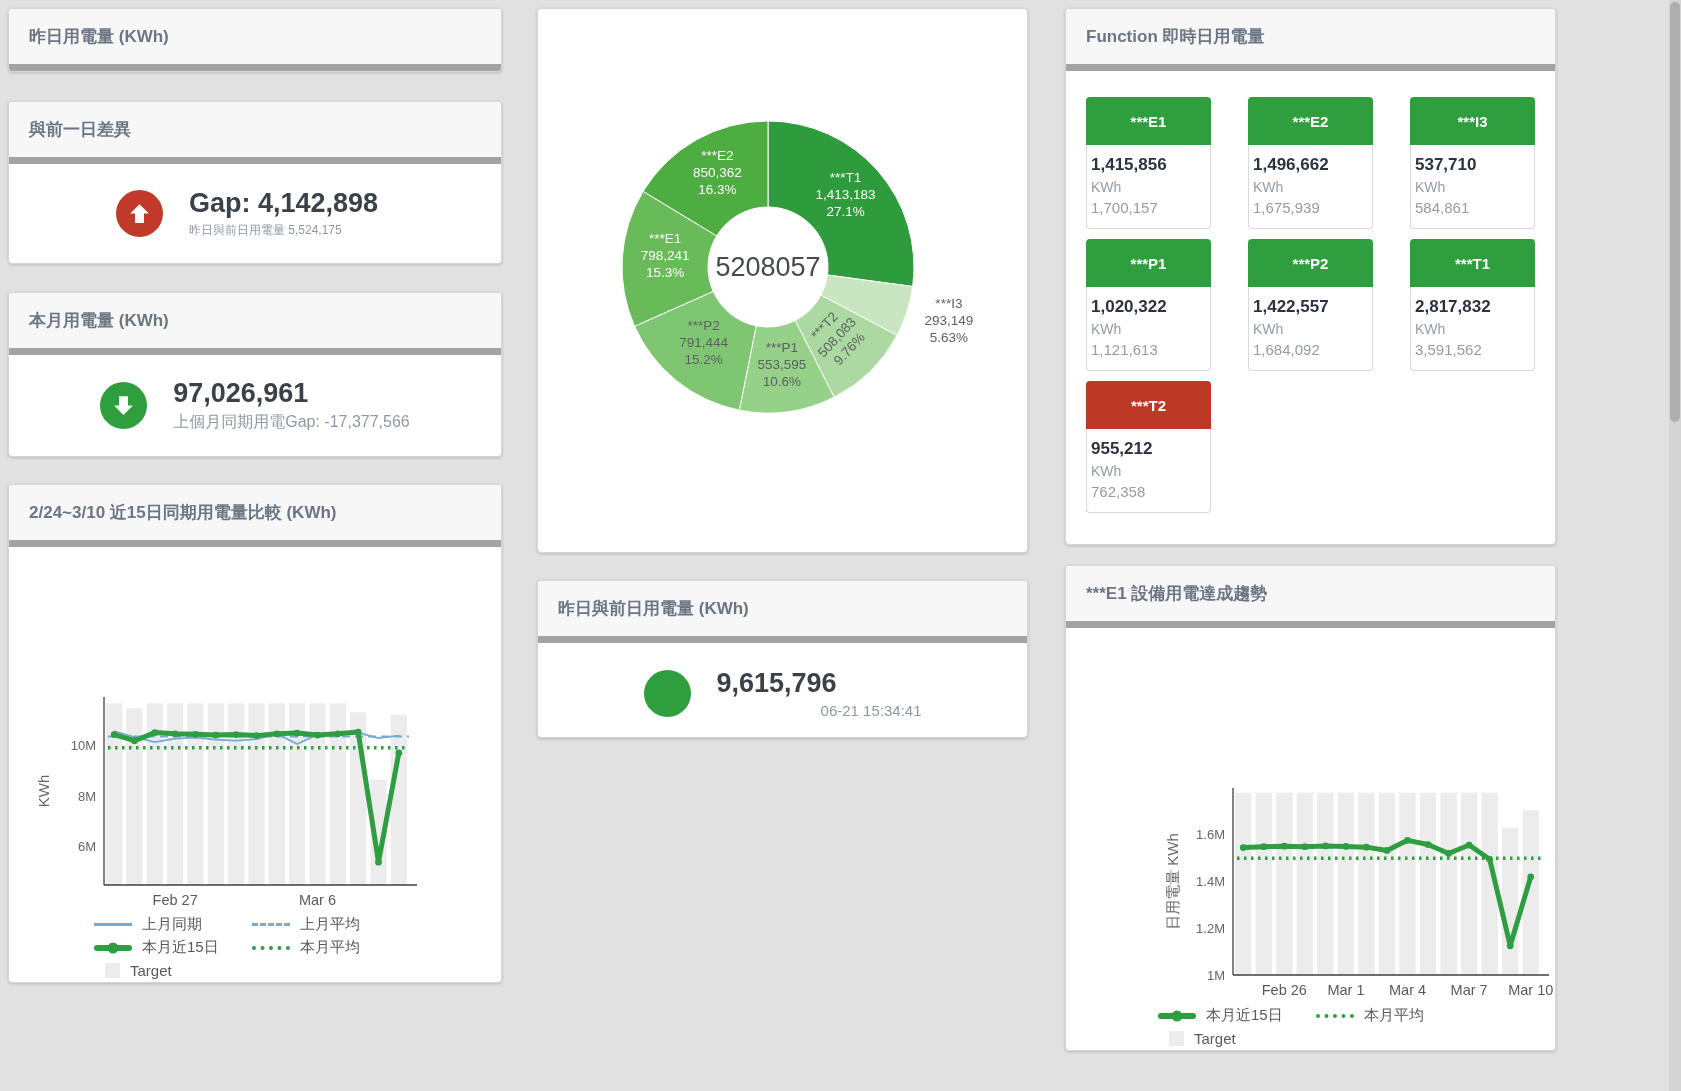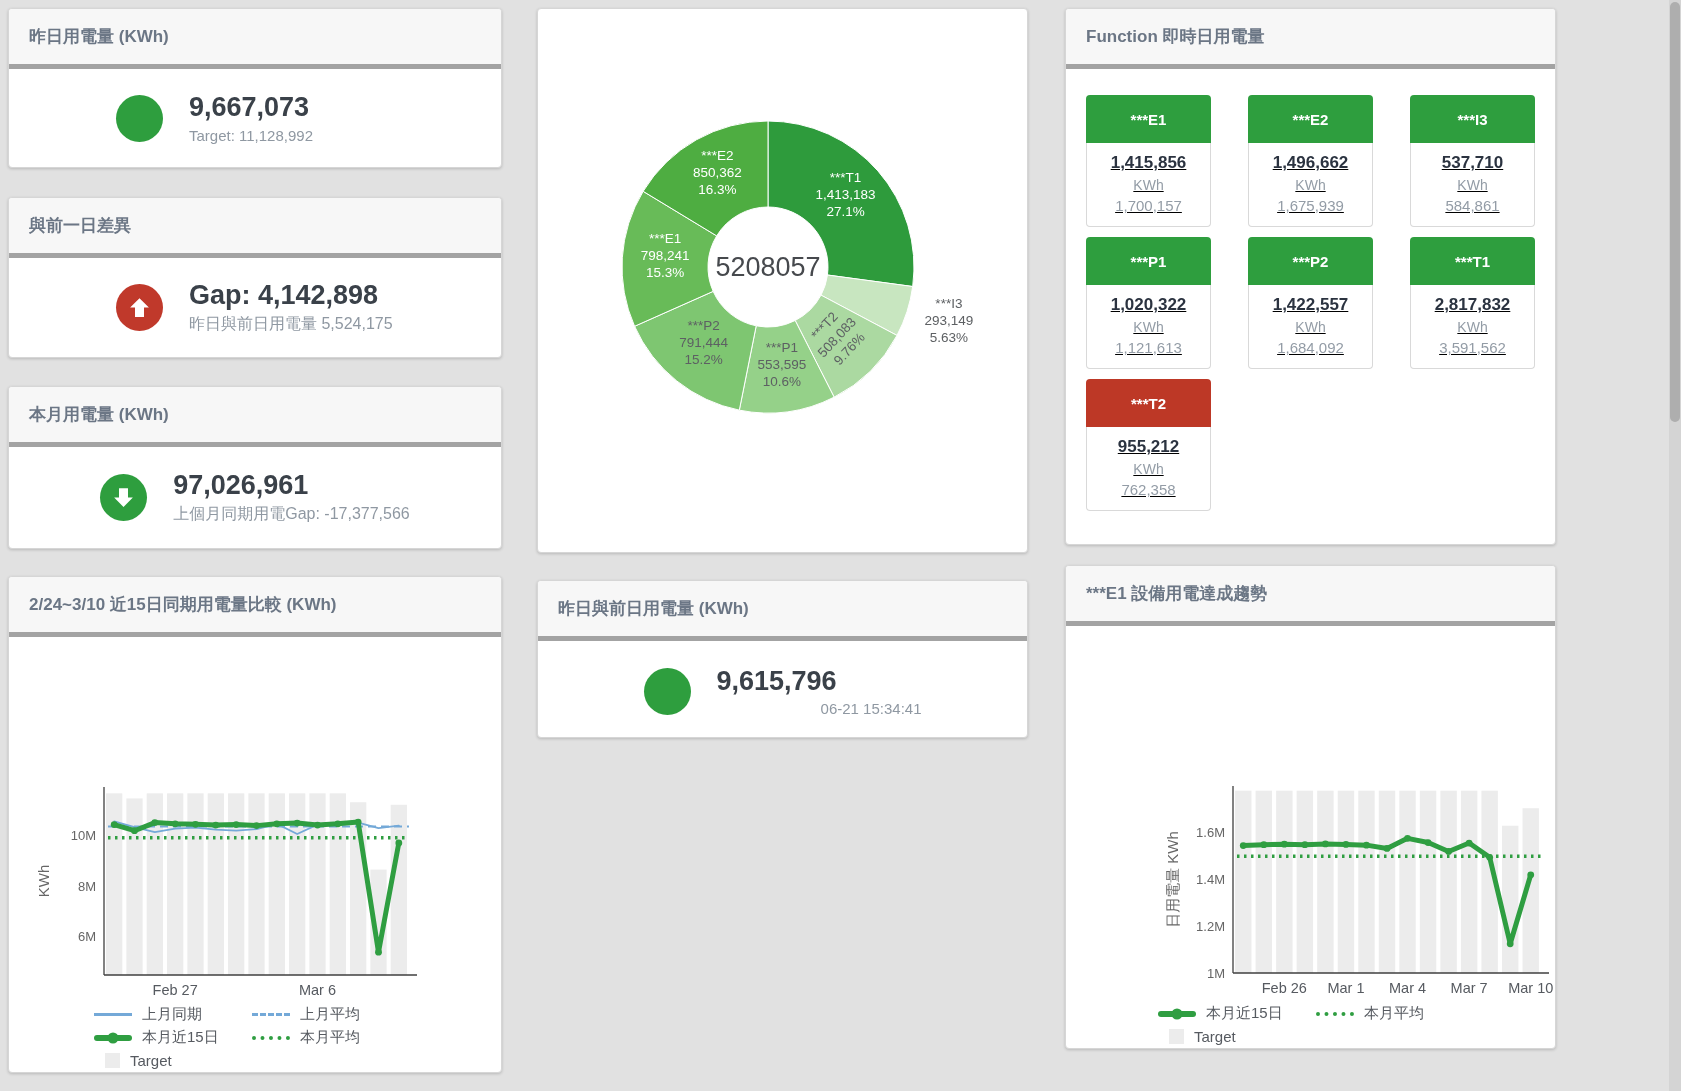--- a/index.html
+++ b/index.html
@@ -6,21 +6,21 @@
   html,body { width:1681px; height:1091px; }
   body { font-family:"Liberation Sans","DejaVu Sans",sans-serif; background:#e1e1e1; overflow:hidden; }
   .page { position:relative; width:1681px; height:1091px; background:#e1e1e1; overflow:hidden; }
   .col { position:absolute; top:8px; }
   .col1 { left:8px;   width:494px; }
   .col2 { left:537px; width:491px; }
   .col3 { left:1065px;width:491px; }
 
   .card { background:#fff; border:1px solid #d6d6d6; border-radius:4px;
           box-shadow:0 1px 3px rgba(0,0,0,.18); overflow:hidden; }
-  .card-header { background:#f7f7f7; border-bottom:5px solid #a3a3a3;
+  .card-header { background:#f7f7f7; border-bottom:7px solid #a3a3a3;
           padding:16px 20px; font-size:17px; font-weight:700; color:#6b7685; }
 
   
   .stat-card .card-body { display:flex; align-items:center; justify-content:center; gap:26px; }
   .stat-body-h100 { height:98px; }
   .stat-body-h101 { height:99px; }
   .stat-body-h102 { height:101px; }
   .circ { width:47px; height:47px; border-radius:50%; flex:0 0 auto;
           display:flex; align-items:center; justify-content:center; }
   .circ.green { background:#2e9e3e; }
@@ -36,21 +36,21 @@
 
   
   .lights-body { padding:26px 20px 0 20px; display:grid;
                  grid-template-columns:repeat(3,125px); justify-content:space-between; row-gap:10px; }
   .tile { width:125px; }
   .tile-head { height:48px; border-radius:4px 4px 0 0; color:#fff; font-weight:700; font-size:15px;
                display:flex; align-items:center; justify-content:center; }
   .tile-head.green { background:#2e9e3e; }
   .tile-head.red   { background:#bd3826; }
   .tile-body { border:1px solid #d9d9d9; border-top:none; border-radius:0 0 4px 4px;
-               background:#fff; text-align:center; padding:10px 4px 12px 4px;text-decoration:underline; }
+               background:#fff; padding:10px 4px 12px 4px; }
   .tile-value  { font-size:17px; font-weight:700; color:#2b3340; }
   .tile-unit   { font-size:14px; color:#939ca6; margin-top:4px; }
   .tile-target { font-size:15px; color:#939ca6; margin-top:4px; }
 
   
   .chart-body { padding:0; }
   .chart-body svg { display:block; }
   .legend { display:flex; flex-wrap:wrap; width:330px; }
   .legend.compare { margin:4px 0 0 85px; }
   .legend.trend   { margin:6px 0 0 92px; }
@@ -71,40 +71,33 @@
                      background:#aeaeae; border-radius:5px; }
 </style>
 </head>
 <body>
 
 <div class="page">
 
   <div class="col col1">
     <div class="card stat-card" style="margin-bottom:29px;">
       <div class="card-header">昨日用電量 (KWh)</div>
-      <div class="card-body stat-body-h100">
-        <div class="circ green"></div>
-        <div class="stat-text">
-          <div class="stat-value">9,667,073</div>
-          <div class="stat-sub">Target: 11,128,992</div>
-        </div>
-      </div>
     </div>
 
     <div class="card stat-card" style="margin-bottom:28px;">
       <div class="card-header">與前一日差異</div>
       <div class="card-body stat-body-h101">
         <div class="circ red">
           <svg viewBox="0 0 24 24" width="25" height="25">
               <path d="M12 3 L21 12 H16.3 V21 H7.7 V12 H3 Z" fill="#ffffff"></path>
             </svg>
         </div>
         <div class="stat-text">
           <div class="stat-value">Gap: 4,142,898</div>
-          <div class="stat-sub" style="font-size:16px;">昨日與前日用電量 5,524,175</div>
+          <div class="stat-sub" style="font-size:12px;">昨日與前日用電量 5,524,175</div>
         </div>
       </div>
     </div>
 
     <div class="card stat-card" style="margin-bottom:27px;">
       <div class="card-header">本月用電量 (KWh)</div>
       <div class="card-body stat-body-h102">
         <div class="circ green">
           <svg class="down" viewBox="0 0 24 24" width="25" height="25">
               <path d="M12 3 L21 12 H16.3 V21 H7.7 V12 H3 Z" fill="#ffffff"></path>

